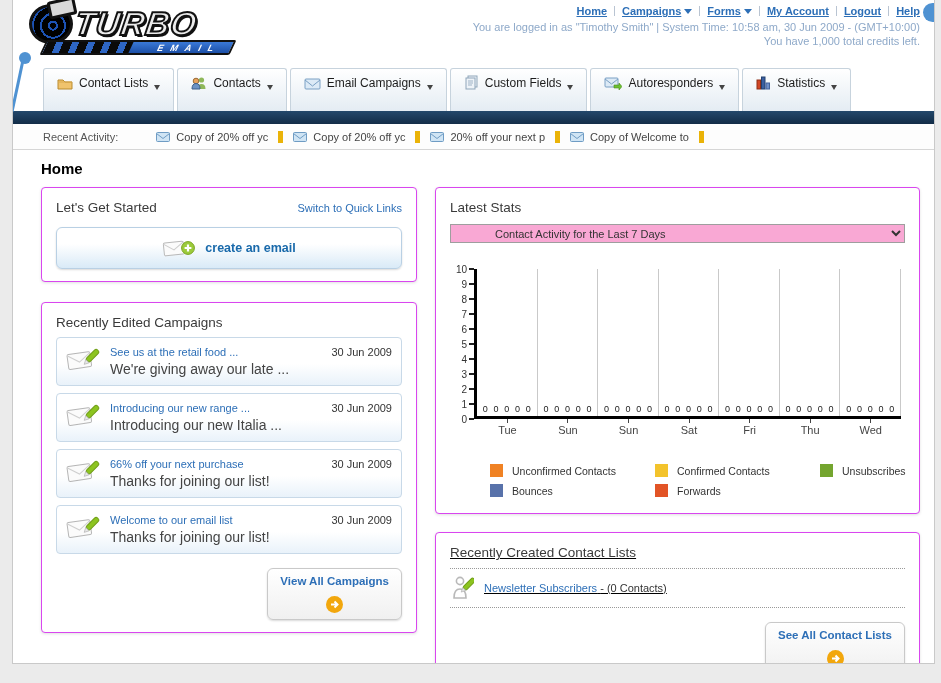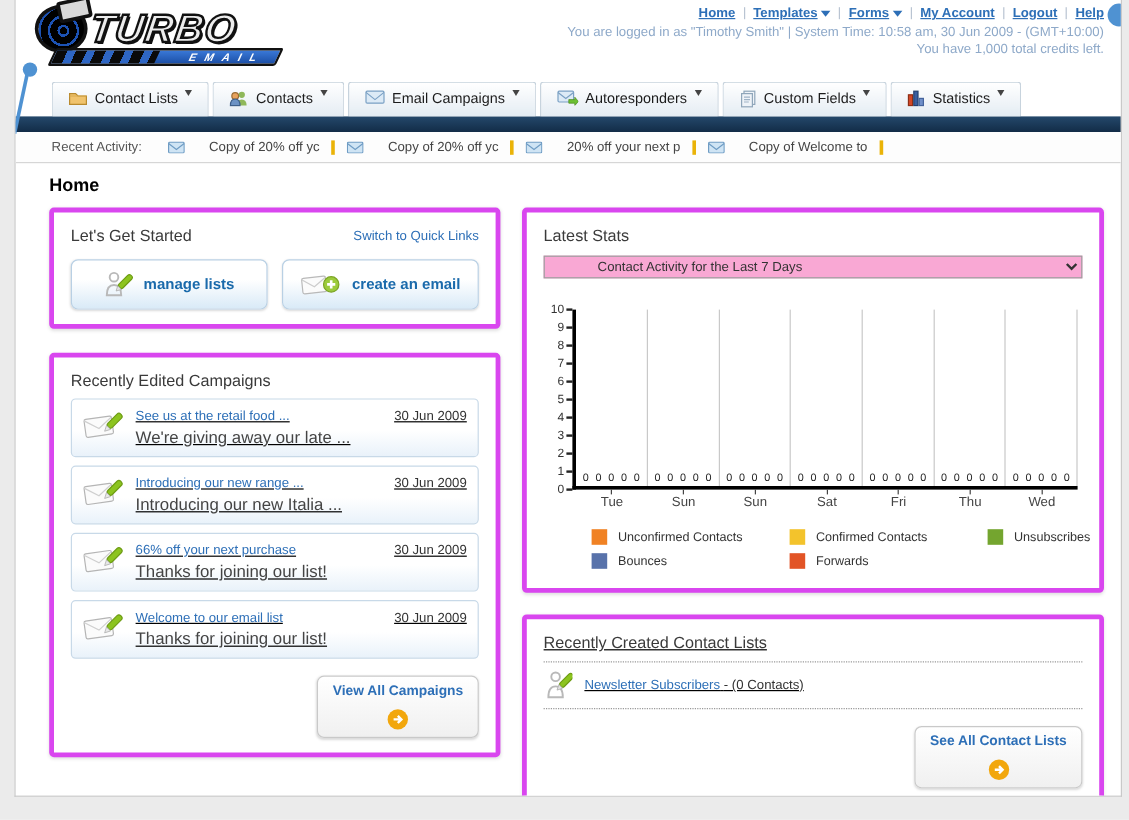--- a/index.html
+++ b/index.html
@@ -37,61 +37,61 @@
   .sep { width:1px; height:10px; background:#b9c4d2; display:inline-block; }
   .dd-arrow { width:0; height:0; border-left:4px solid transparent; border-right:4px solid transparent;
     border-top:5px solid #2d6fb7; display:inline-block; }
   .login-line { font-size:11px; color:#8ea9c9; margin-top:4px; }
   .credits-line { font-size:11px; color:#8ea9c9; margin-top:2px; }
   .help-bubble { position:absolute; right:-8px; top:3px; width:19px; height:19px; border-radius:50%;
     background:#4f92d2; }
 
   
   .tabbar { padding:6px 0 0 30px; display:flex; gap:3px; }
-  .tab { display:flex; align-items:flex-start; gap:6px; padding:6px 13px 7px;
+  .tab { display:flex; align-items:flex-end; gap:6px; padding:6px 13px 21px;
     background:linear-gradient(#ffffff,#e4ecf3); border:1px solid #c7d3dd; border-bottom:none;
     border-radius:3px 3px 0 0; font-size:12px; color:#1c1c1c; cursor:pointer; }
   .tab svg { display:block; }
   .tab .dd-arrow { border-top-color:#444; border-left-width:3px; border-right-width:3px; }
   .navybar { height:13px; background:linear-gradient(#24486b,#122c47); }
 
   
   .activity { display:flex; align-items:center; height:26px; padding-left:30px; font-size:11px;
     border-bottom:1px solid #d6d6d6; background:#fdfdfd; }
-  .activity-label { color:#555; margin-right:12px; }
-  .activity-item { display:flex; align-items:center; gap:20px; color:#444; padding:0 10px;
-    border-right:3px solid #eab308; white-space:nowrap; cursor:pointer; }
+  .activity-label { color:#555; margin-right:28px; }
+  .activity-item { display:flex; align-items:center; gap:6px; color:#444; padding:0 10px;
+    border-right:5px solid #eab308; white-space:nowrap; cursor:pointer; }
 
   .page-title { font-size:15px; font-weight:bold; color:#000; margin:10px 0 10px 28px; }
 
   
   .columns { display:flex; gap:18px; padding:0 14px 0 28px; align-items:flex-start; }
   .col-left { width:376px; flex:none; }
   .col-right { flex:1; min-width:0; }
-  .panel { background:#fff; border:4px solid #d946ef; border-radius:4px;
+  .panel { background:#fff; border:1px solid #d946ef; border-radius:4px;
     box-shadow:0 1px 3px rgba(0,0,0,.12); padding:12px 14px; }
   .panel-heading { font-size:13.5px; color:#3a3a3a; }
 
   
   .gs-head { display:flex; justify-content:space-between; align-items:center; }
   .small-link { font-size:11px; color:#2d6fb7; text-decoration:none; cursor:pointer; }
   .gs-buttons { display:flex; gap:12px; margin-top:12px; }
   .big-btn { flex:1; height:42px; display:flex; align-items:center; justify-content:center; gap:9px;
     background:linear-gradient(#ffffff 40%,#d9eaf7); border:1px solid #b9d0e4; border-radius:6px;
     box-shadow:0 1px 2px rgba(0,0,0,.15); font-size:12.5px; font-weight:bold; color:#1a6aab; cursor:pointer; }
 
   
   .camp-panel { margin-top:20px; }
   .show-bar { display:flex; align-items:center; gap:10px; background:#d7e7f5; margin-top:10px;
     padding:4px 8px; font-size:11px; }
   .show-label { font-weight:bold; color:#333; }
   .filter { color:#2d6fb7; cursor:pointer; padding:2px 6px; text-decoration:none; }
   .filter.active { background:#fff; border-radius:2px; }
   .camp-row { display:flex; align-items:flex-start; gap:10px; margin-top:7px; padding:8px 9px;
-    background:linear-gradient(#ffffff 55%,#e9f2fa); border:1px solid #c8d9e8; border-radius:4px; cursor:pointer;text-decoration:underline; }
+    background:linear-gradient(#ffffff 55%,#e9f2fa); border:1px solid #c8d9e8; border-radius:4px; cursor:pointer; }
   .camp-text { flex:1; min-width:0; }
   .camp-title { font-size:11px; color:#2d6fb7; text-decoration:none; display:block; }
   .camp-sub { font-size:14px; color:#444; margin-top:3px; }
   .camp-date { font-size:11px; color:#333; white-space:nowrap; }
   .btn-row { text-align:right; margin-top:14px; }
   .pill-btn { display:inline-flex; align-items:center; gap:9px; padding:6px 12px;
     background:linear-gradient(#ffffff,#f0f0f0); border:1px solid #c9c9c9; border-radius:6px;
     box-shadow:0 1px 2px rgba(0,0,0,.15); font-size:11.5px; font-weight:bold; color:#2d6fb7; cursor:pointer;flex-direction:column; }
 
   
@@ -104,21 +104,21 @@
   .ylabel::after { content:""; width:5px; height:2px; background:#222; display:inline-block; }
   .plot-col { flex:1; min-width:0; }
   .plot { height:150px; border-left:3px solid #000; border-bottom:3px solid #000; display:flex; }
   .day-group { flex:1; position:relative; border-right:1px solid #c9c9c9; }
   .day-values { position:absolute; bottom:2px; left:0; right:0; display:flex;
     justify-content:space-evenly; font-size:9px; color:#222; }
   .x-labels { display:flex; margin-left:3px; }
   .day-label { flex:1; text-align:center; font-size:11px; color:#444; }
   .day-label::before { content:""; display:block; width:1px; height:4px; background:#444; margin:0 auto 1px; }
   .legend { display:grid; grid-template-columns:165px 165px 1fr; gap:7px 0;
-    margin:16px 0 4px 40px; font-size:10.5px; color:#333; }
+    margin:28px 0 4px 40px; font-size:10.5px; color:#333; }
   .legend-item { display:flex; align-items:center; gap:9px; }
   .legend-swatch { width:13px; height:13px; flex:none; display:inline-block; }
 
   
   .cl-panel { margin-top:18px;text-decoration:underline; }
   .cl-heading { padding-bottom:8px; border-bottom:1px dotted #999; }
   .cl-item { display:flex; align-items:center; gap:10px; padding:6px 2px;
     border-bottom:1px dotted #999; font-size:11px; color:#333; }
   .cl-link { color:#2d6fb7; text-decoration:none; cursor:pointer; }
   .orange-circle { width:17px; height:17px; border-radius:50%; background:#f2a70d; flex:none;
@@ -140,21 +140,21 @@
       </div>
     </div>
     <div class="swoosh-dot"></div>
     <div class="swoosh-line"></div>
 
     <div class="hdr-right">
       <div class="hdr-links">
         <a>Home</a>
         <span class="sep"></span>
         <a>
-            <span>Templates</span>
+            <span>Campaigns</span>
             <span class="dd-arrow"></span>
           </a>
         <span class="sep"></span>
         <a>
             <span>Forms</span>
             <span class="dd-arrow"></span>
           </a>
         <span class="sep"></span>
         <a>My Account</a>
         <span class="sep"></span>
@@ -189,35 +189,35 @@
     </div>
     <div class="tab">
       <svg width="17" height="12" viewBox="0 0 17 12">
           <rect x="1" y="1" width="15" height="10" rx="1" fill="#dceaf6" stroke="#7aa0c4"></rect>
           <path d="M1 2 l7.5 6 L16 2" fill="none" stroke="#7aa0c4"></path>
         </svg>
       <span>Email Campaigns</span>
       <span class="dd-arrow"></span>
     </div>
     <div class="tab">
+      <svg width="15" height="15" viewBox="0 0 15 15">
+          <rect x="4" y="1" width="9" height="11" fill="#eef3f8" stroke="#8fa6ba"></rect>
+          <rect x="2" y="3" width="9" height="11" fill="#eef3f8" stroke="#8fa6ba"></rect>
+          <path d="M4 6 h5 M4 8 h5 M4 10 h4" stroke="#9fb3c6"></path>
+        </svg>
+      <span>Custom Fields</span>
+      <span class="dd-arrow"></span>
+    </div>
+    <div class="tab">
       <svg width="18" height="13" viewBox="0 0 18 13">
           <rect x="1" y="1" width="13" height="9" rx="1" fill="#dceaf6" stroke="#7aa0c4"></rect>
           <path d="M1 2 l6.5 5 L14 2" fill="none" stroke="#7aa0c4"></path>
           <path d="M10 8 l5 0 0-2 3 3.5 -3 3.5 0-2 -5 0 z" fill="#6cc033" stroke="#4b8c1e" stroke-width="0.6"></path>
         </svg>
       <span>Autoresponders</span>
-      <span class="dd-arrow"></span>
-    </div>
-    <div class="tab">
-      <svg width="15" height="15" viewBox="0 0 15 15">
-          <rect x="4" y="1" width="9" height="11" fill="#eef3f8" stroke="#8fa6ba"></rect>
-          <rect x="2" y="3" width="9" height="11" fill="#eef3f8" stroke="#8fa6ba"></rect>
-          <path d="M4 6 h5 M4 8 h5 M4 10 h4" stroke="#9fb3c6"></path>
-        </svg>
-      <span>Custom Fields</span>
       <span class="dd-arrow"></span>
     </div>
     <div class="tab">
       <svg width="15" height="14" viewBox="0 0 15 14">
           <rect x="1" y="4" width="3.5" height="9" fill="#d24726" stroke="#8e2f16"></rect>
           <rect x="5.5" y="1" width="3.5" height="12" fill="#3b5fa0" stroke="#24406f"></rect>
           <rect x="10" y="7" width="3.5" height="6" fill="#6f8fc9" stroke="#44639c"></rect>
         </svg>
       <span>Statistics</span>
       <span class="dd-arrow"></span>
@@ -262,31 +262,20 @@
   <div class="columns">
 
     <div class="col-left">
 
       <div class="panel">
         <div class="gs-head">
           <span class="panel-heading">Let's Get Started</span>
           <a class="small-link">Switch to Quick Links</a>
         </div>
         <div class="gs-buttons">
-          <div class="big-btn">
-            <svg width="24" height="24" viewBox="0 0 24 24">
-                <circle cx="8" cy="6" r="3.6" fill="none" stroke="#b9b9b9" stroke-width="1.6"></circle>
-                <path d="M2 21 q0-8.5 6-8.5 q6 0 6 8.5 z" fill="none" stroke="#b9b9b9" stroke-width="1.6"></path>
-                <g transform="rotate(45 16 11)">
-                  <rect x="13.8" y="2" width="4.6" height="14" rx="2" fill="#8cc41f" stroke="#6f9d15"></rect>
-                  <path d="M14 16 l2.2 4 2.2-4 z" fill="#e3e3e3" stroke="#aaa" stroke-width="0.6"></path>
-                </g>
-              </svg>
-            <span>manage lists</span>
-          </div>
           <div class="big-btn">
             <svg width="34" height="22" viewBox="0 0 34 22">
                 <g transform="rotate(-6 12 13)">
                   <rect x="2" y="5" width="20" height="13" rx="1.5" fill="#fbfbfb" stroke="#b9b9b9"></rect>
                   <path d="M2 6 l10 7 10-7" fill="none" stroke="#cccccc"></path>
                 </g>
                 <circle cx="26" cy="11" r="6.4" fill="#9ccb3b" stroke="#7ba423"></circle>
                 <path d="M26 7.6 v6.8 M22.6 11 h6.8" stroke="#fff" stroke-width="2.2"></path>
               </svg>
             <span>create an email</span>

